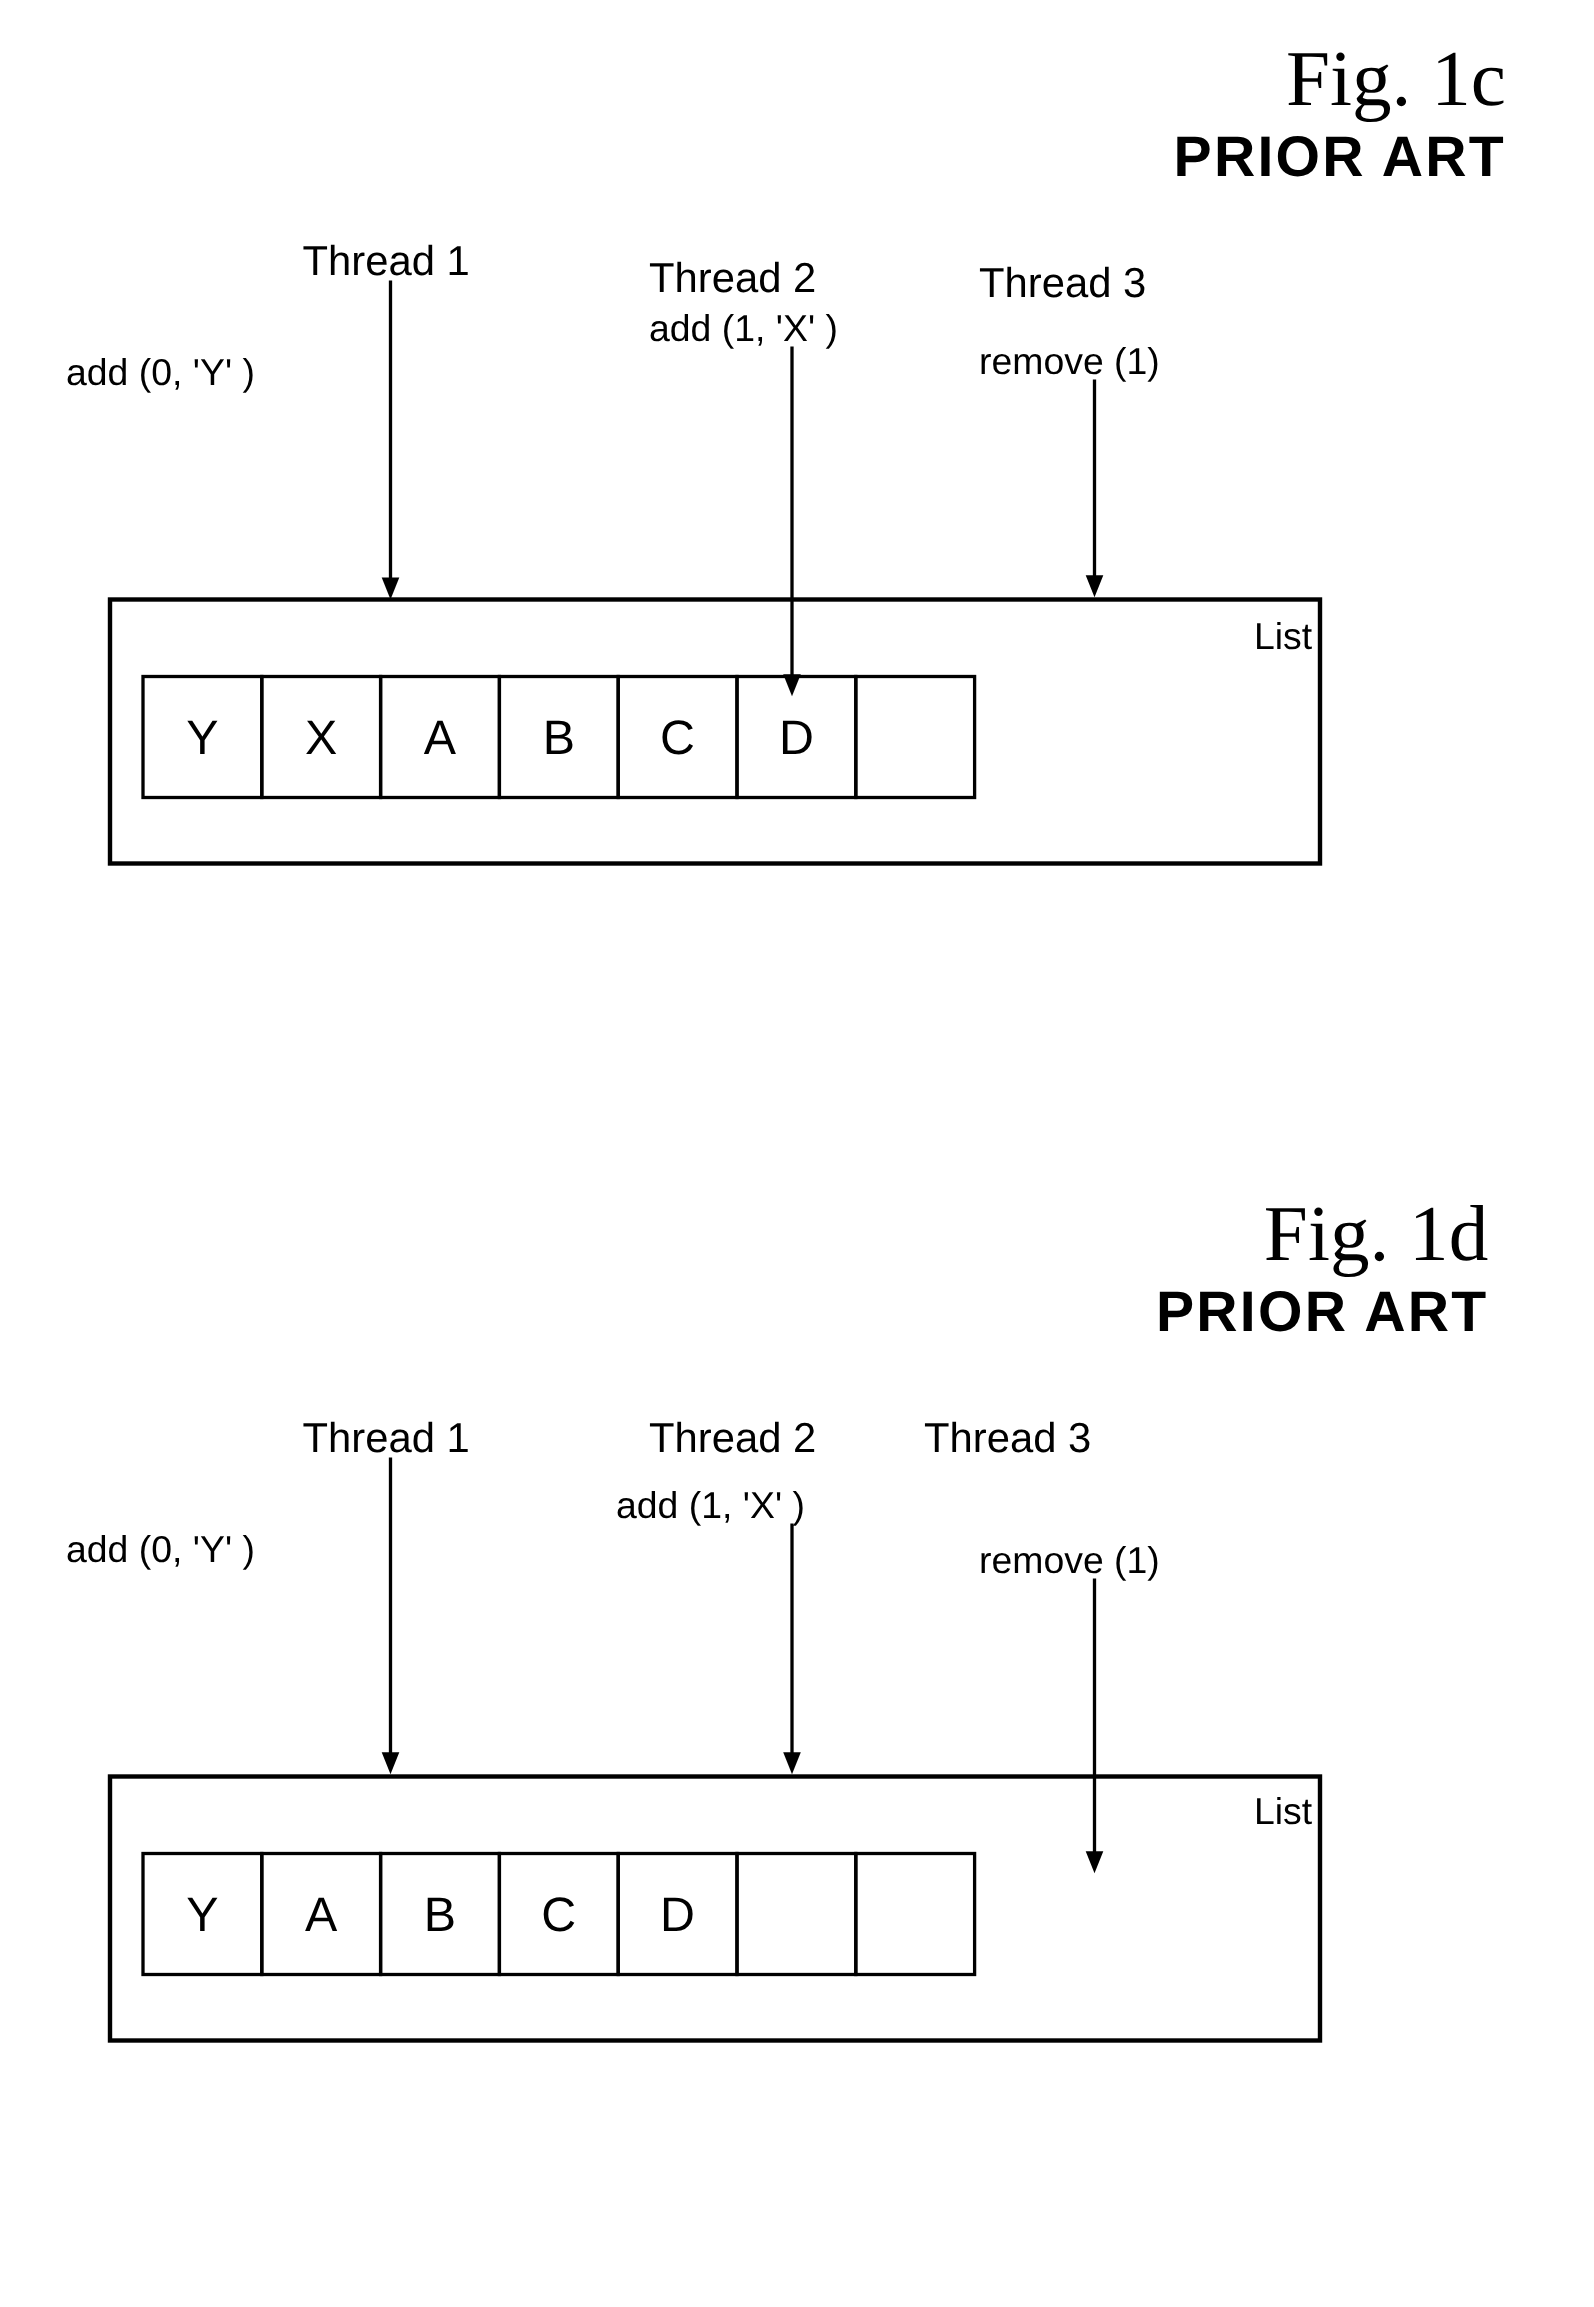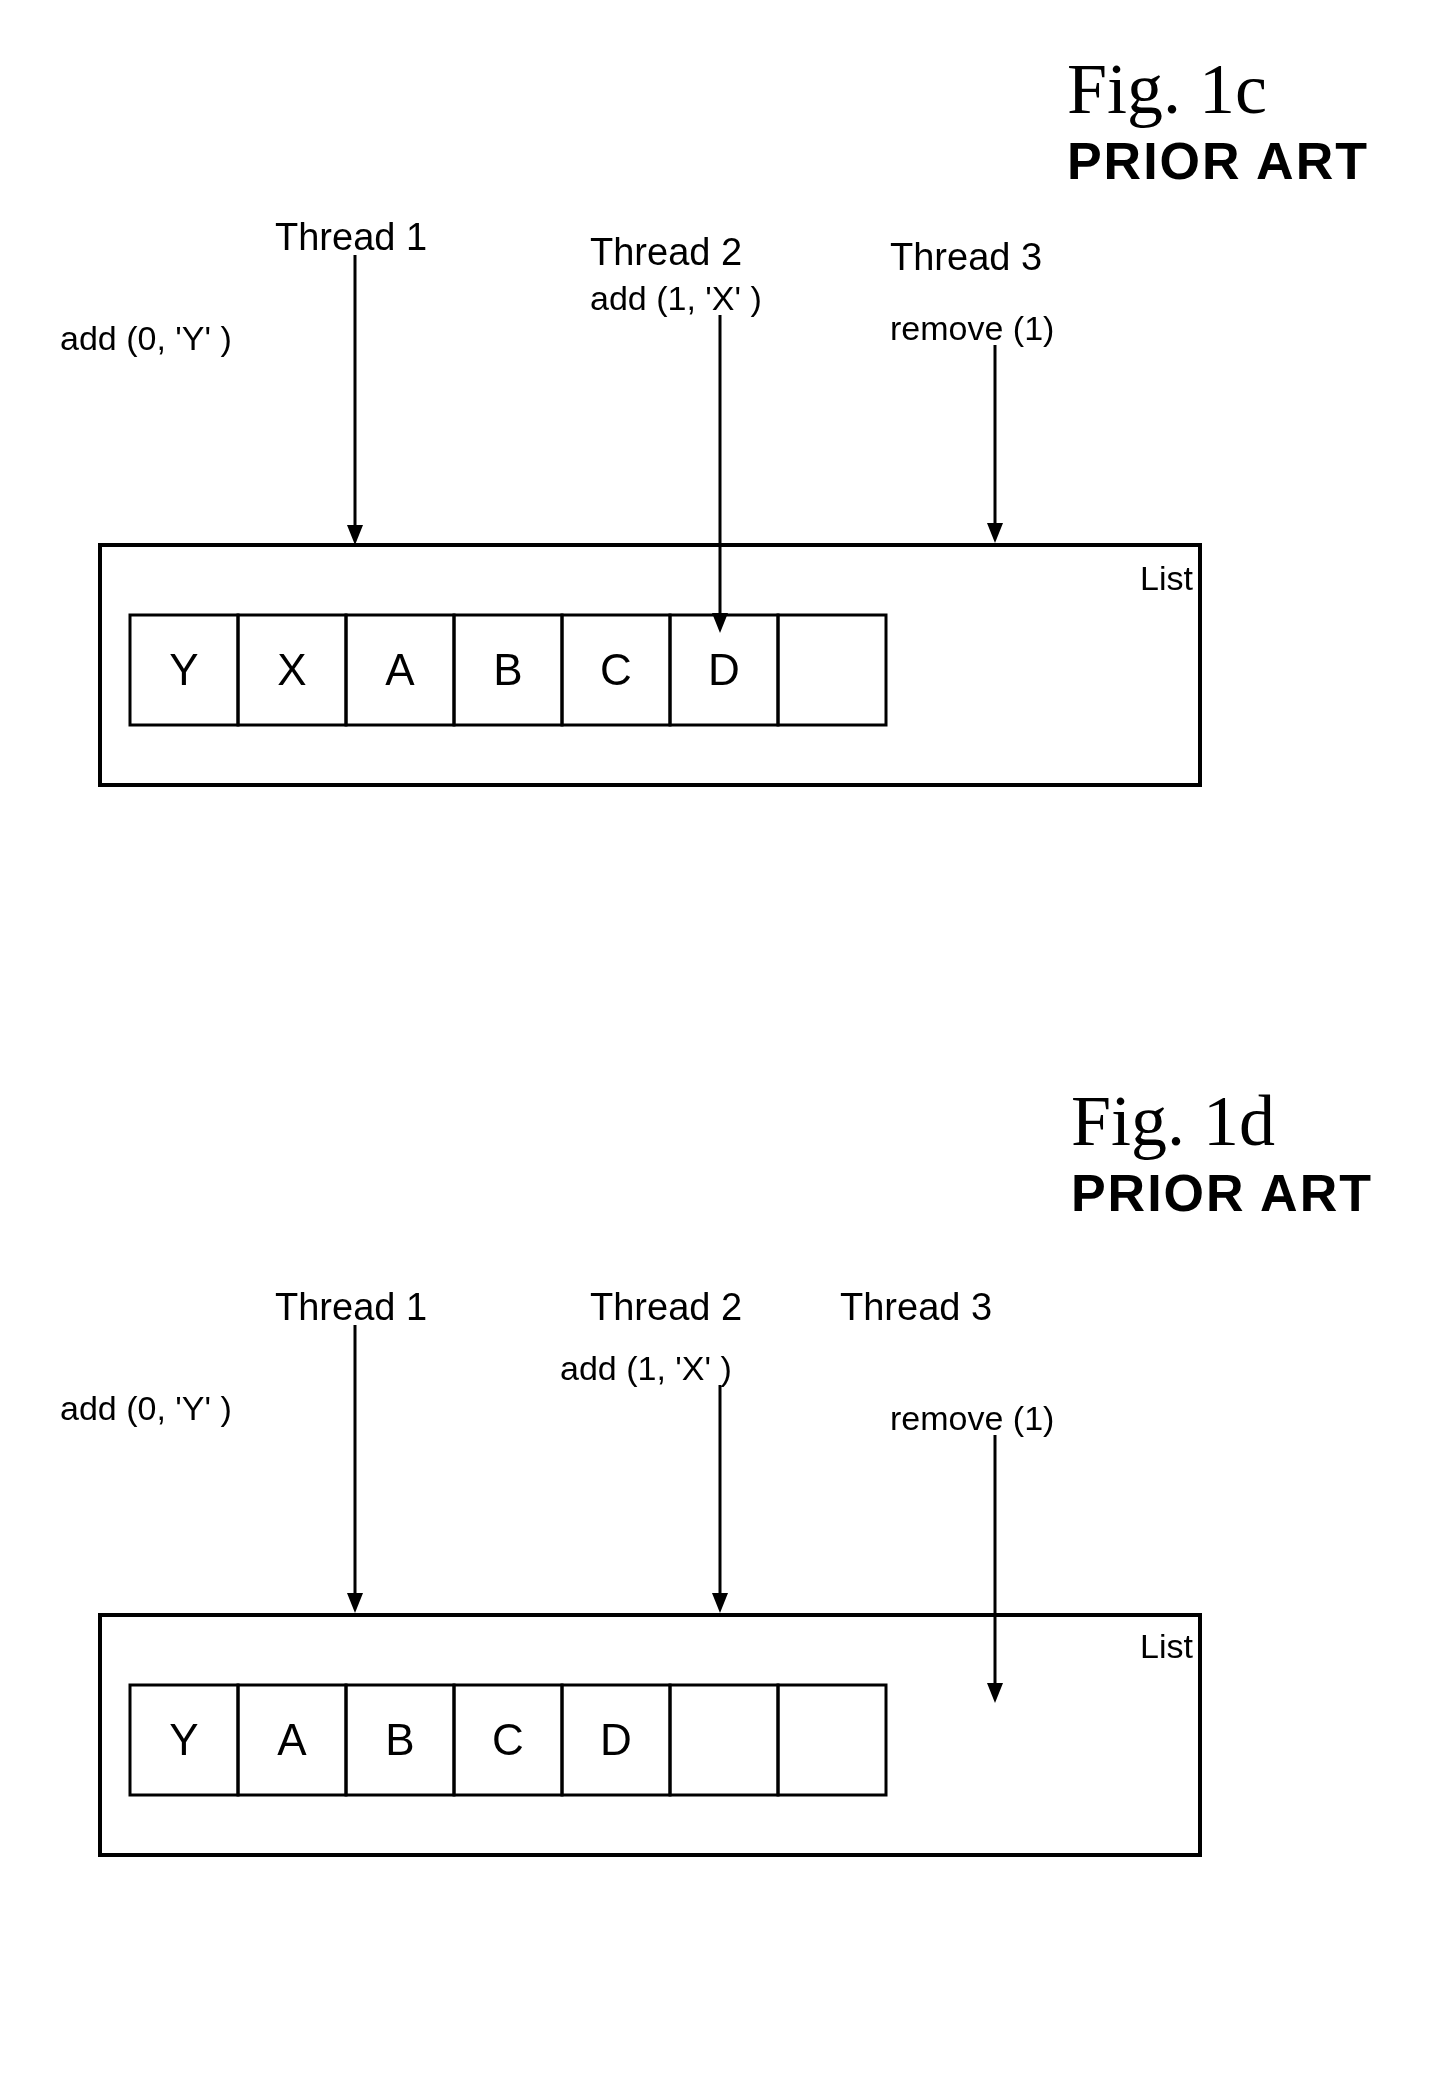--- a/index.html
+++ b/index.html
@@ -35,21 +35,21 @@
       height: 980px;
     }
   </style>
 </head>
 <body>
 
 <div class="page">
 
   <div class="fig-1c-wrapper">
 
-    <div style="position:absolute; right:80px; top:48px; ">
+    <div style="position:absolute; right:80px; top:30px; text-align:right;">
       <div style="font-size:72px; font-family:'Times New Roman',serif; font-weight:normal;">Fig. 1c</div>
       <div style="font-size:52px; font-family:Arial,sans-serif; font-weight:bold; letter-spacing:2px;">PRIOR ART</div>
     </div>
 
     <svg width="1449" height="920" style="position:absolute;top:0;left:0;">
 
       <text x="275" y="250" font-size="38" font-family="Arial,sans-serif">Thread 1</text>
 
       <text x="590" y="265" font-size="38" font-family="Arial,sans-serif">Thread 2</text>
 
@@ -92,21 +92,21 @@
       <rect x="670" y="615" width="108" height="110" stroke="#000" stroke-width="3" fill="none"></rect>
       <text x="724" y="685" font-size="44" font-family="Arial,sans-serif" text-anchor="middle">D</text>
 
       <rect x="778" y="615" width="108" height="110" stroke="#000" stroke-width="3" fill="none"></rect>
 
     </svg>
   </div>
 
   <div class="fig-1d-wrapper">
 
-    <div style="position:absolute; right:76px; top:30px; ">
+    <div style="position:absolute; right:96px; top:30px; text-align:right;">
       <div style="font-size:72px; font-family:'Times New Roman',serif; font-weight:normal;">Fig. 1d</div>
       <div style="font-size:52px; font-family:Arial,sans-serif; font-weight:bold; letter-spacing:2px;">PRIOR ART</div>
     </div>
 
     <svg width="1449" height="950" style="position:absolute;top:0;left:0;">
 
       <text x="275" y="270" font-size="38" font-family="Arial,sans-serif">Thread 1</text>
 
       <text x="590" y="270" font-size="38" font-family="Arial,sans-serif">Thread 2</text>
 

